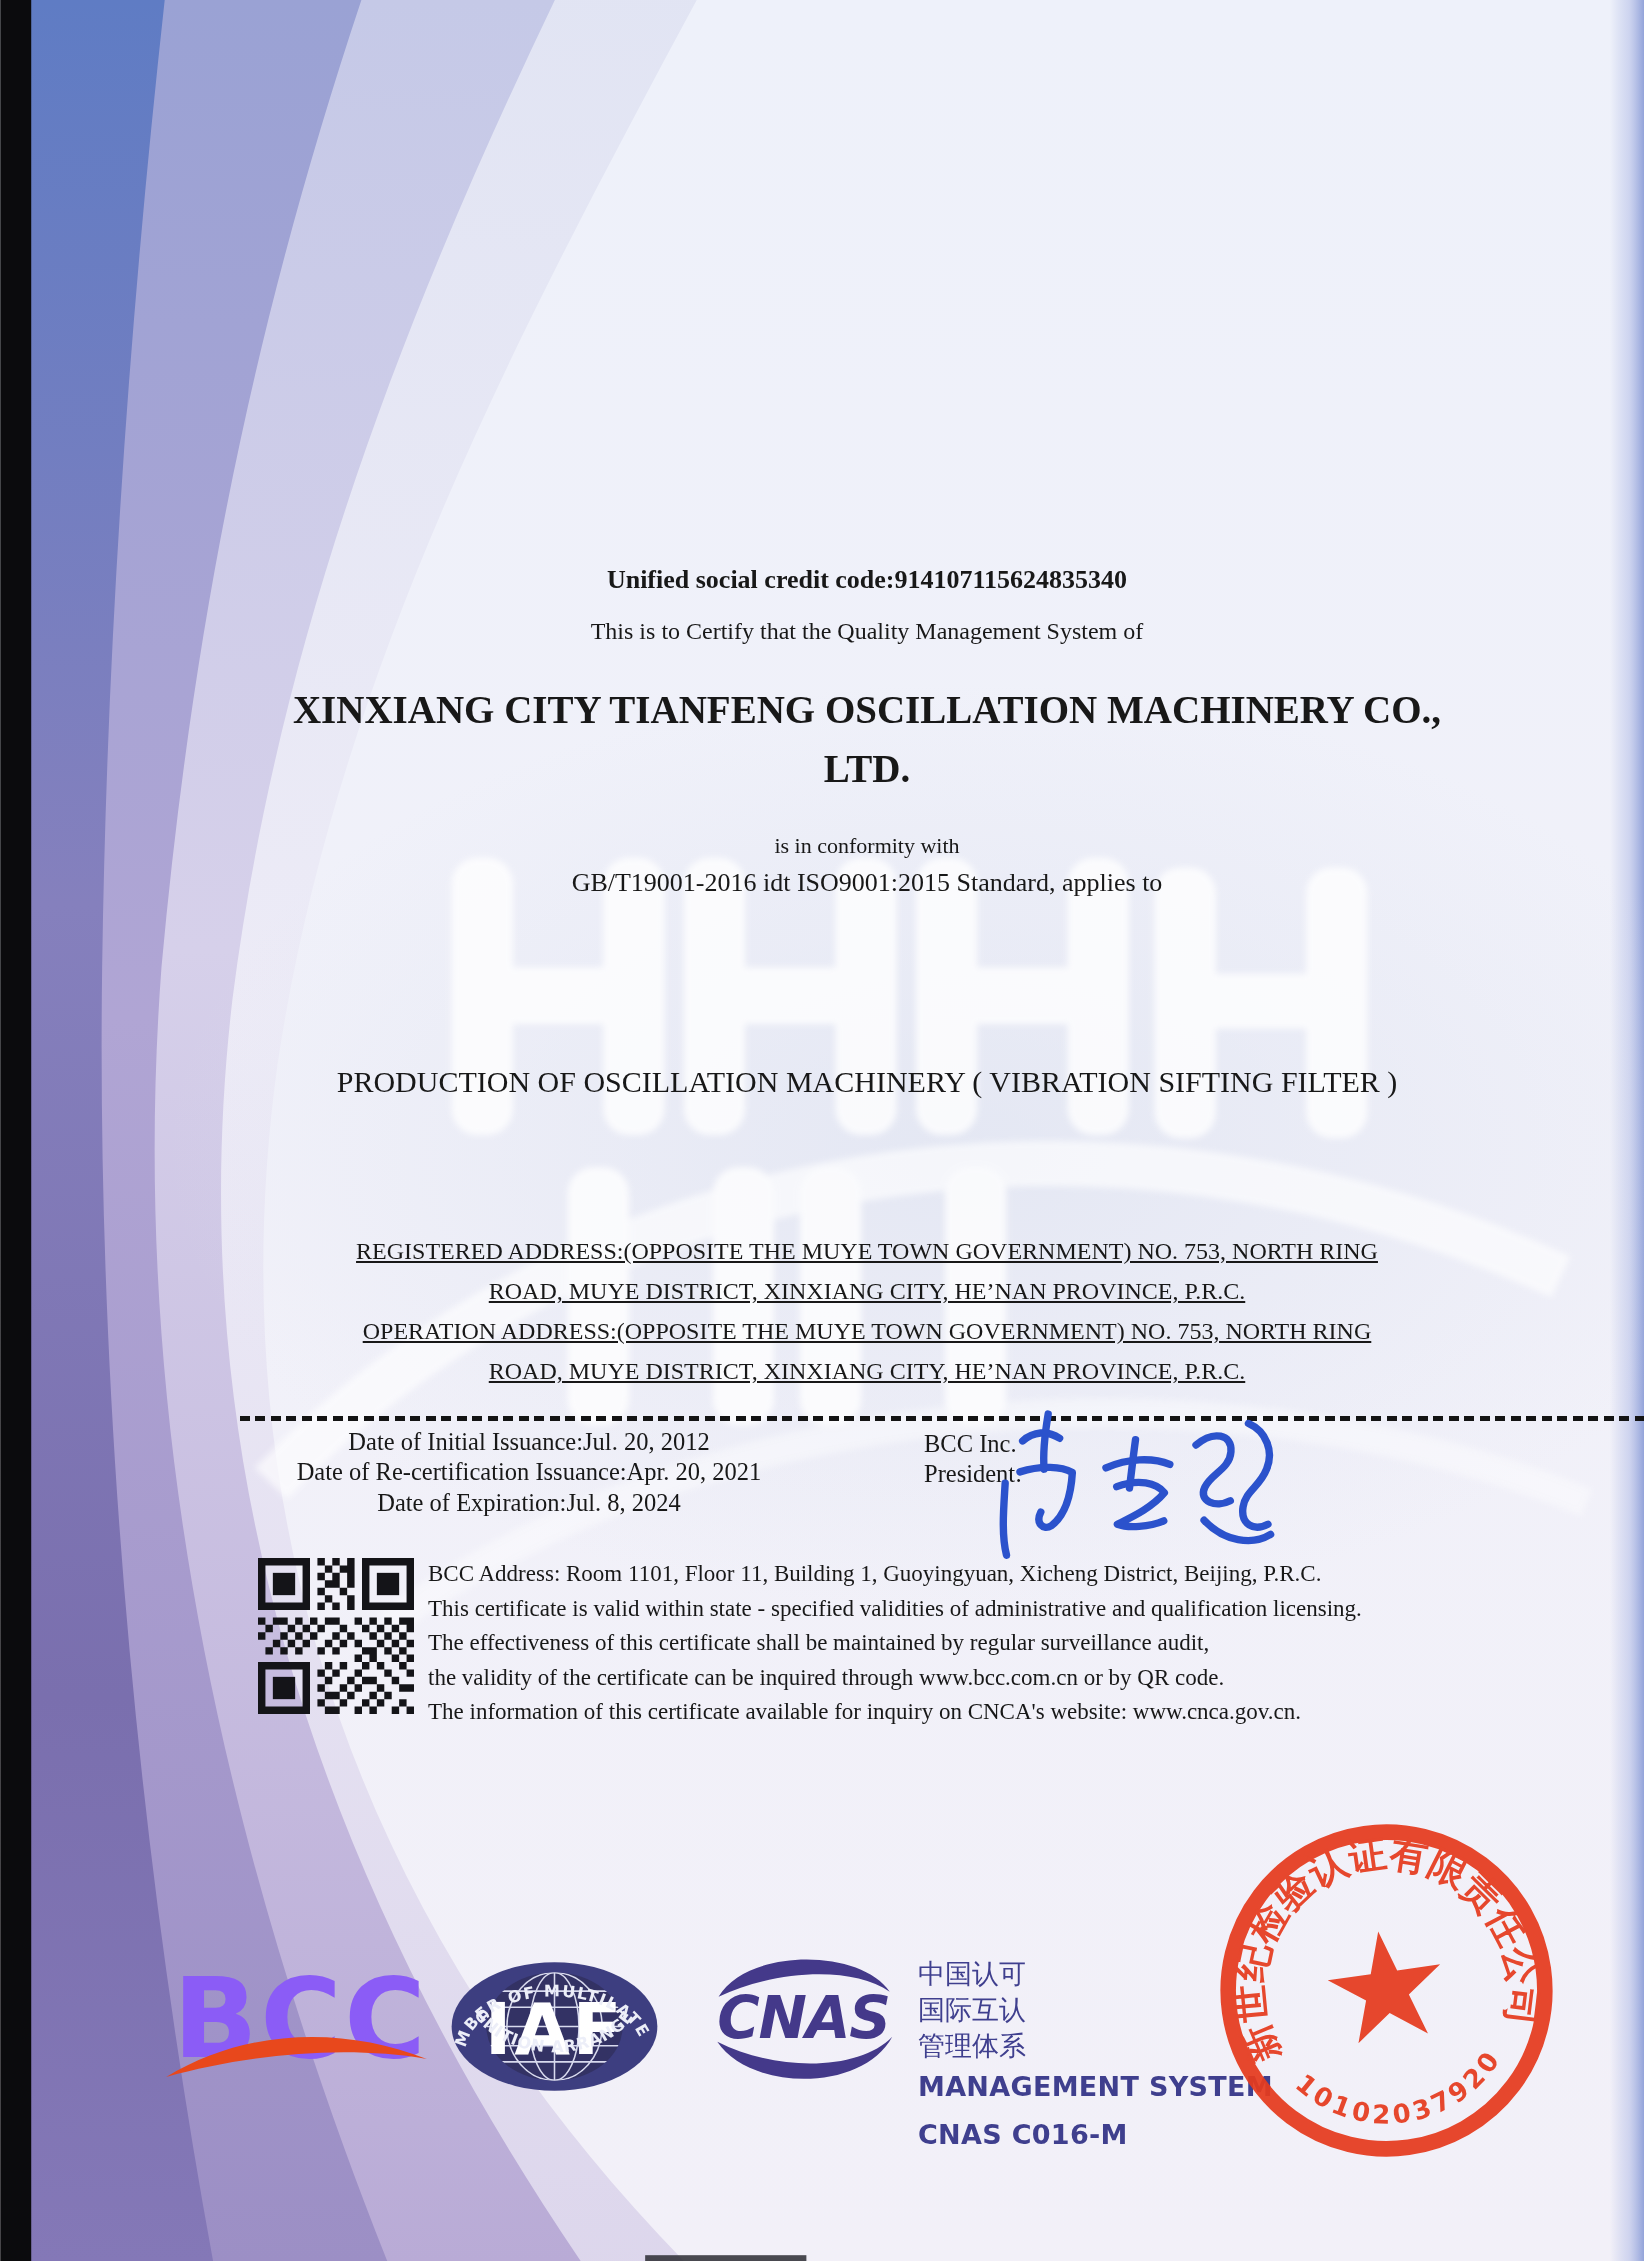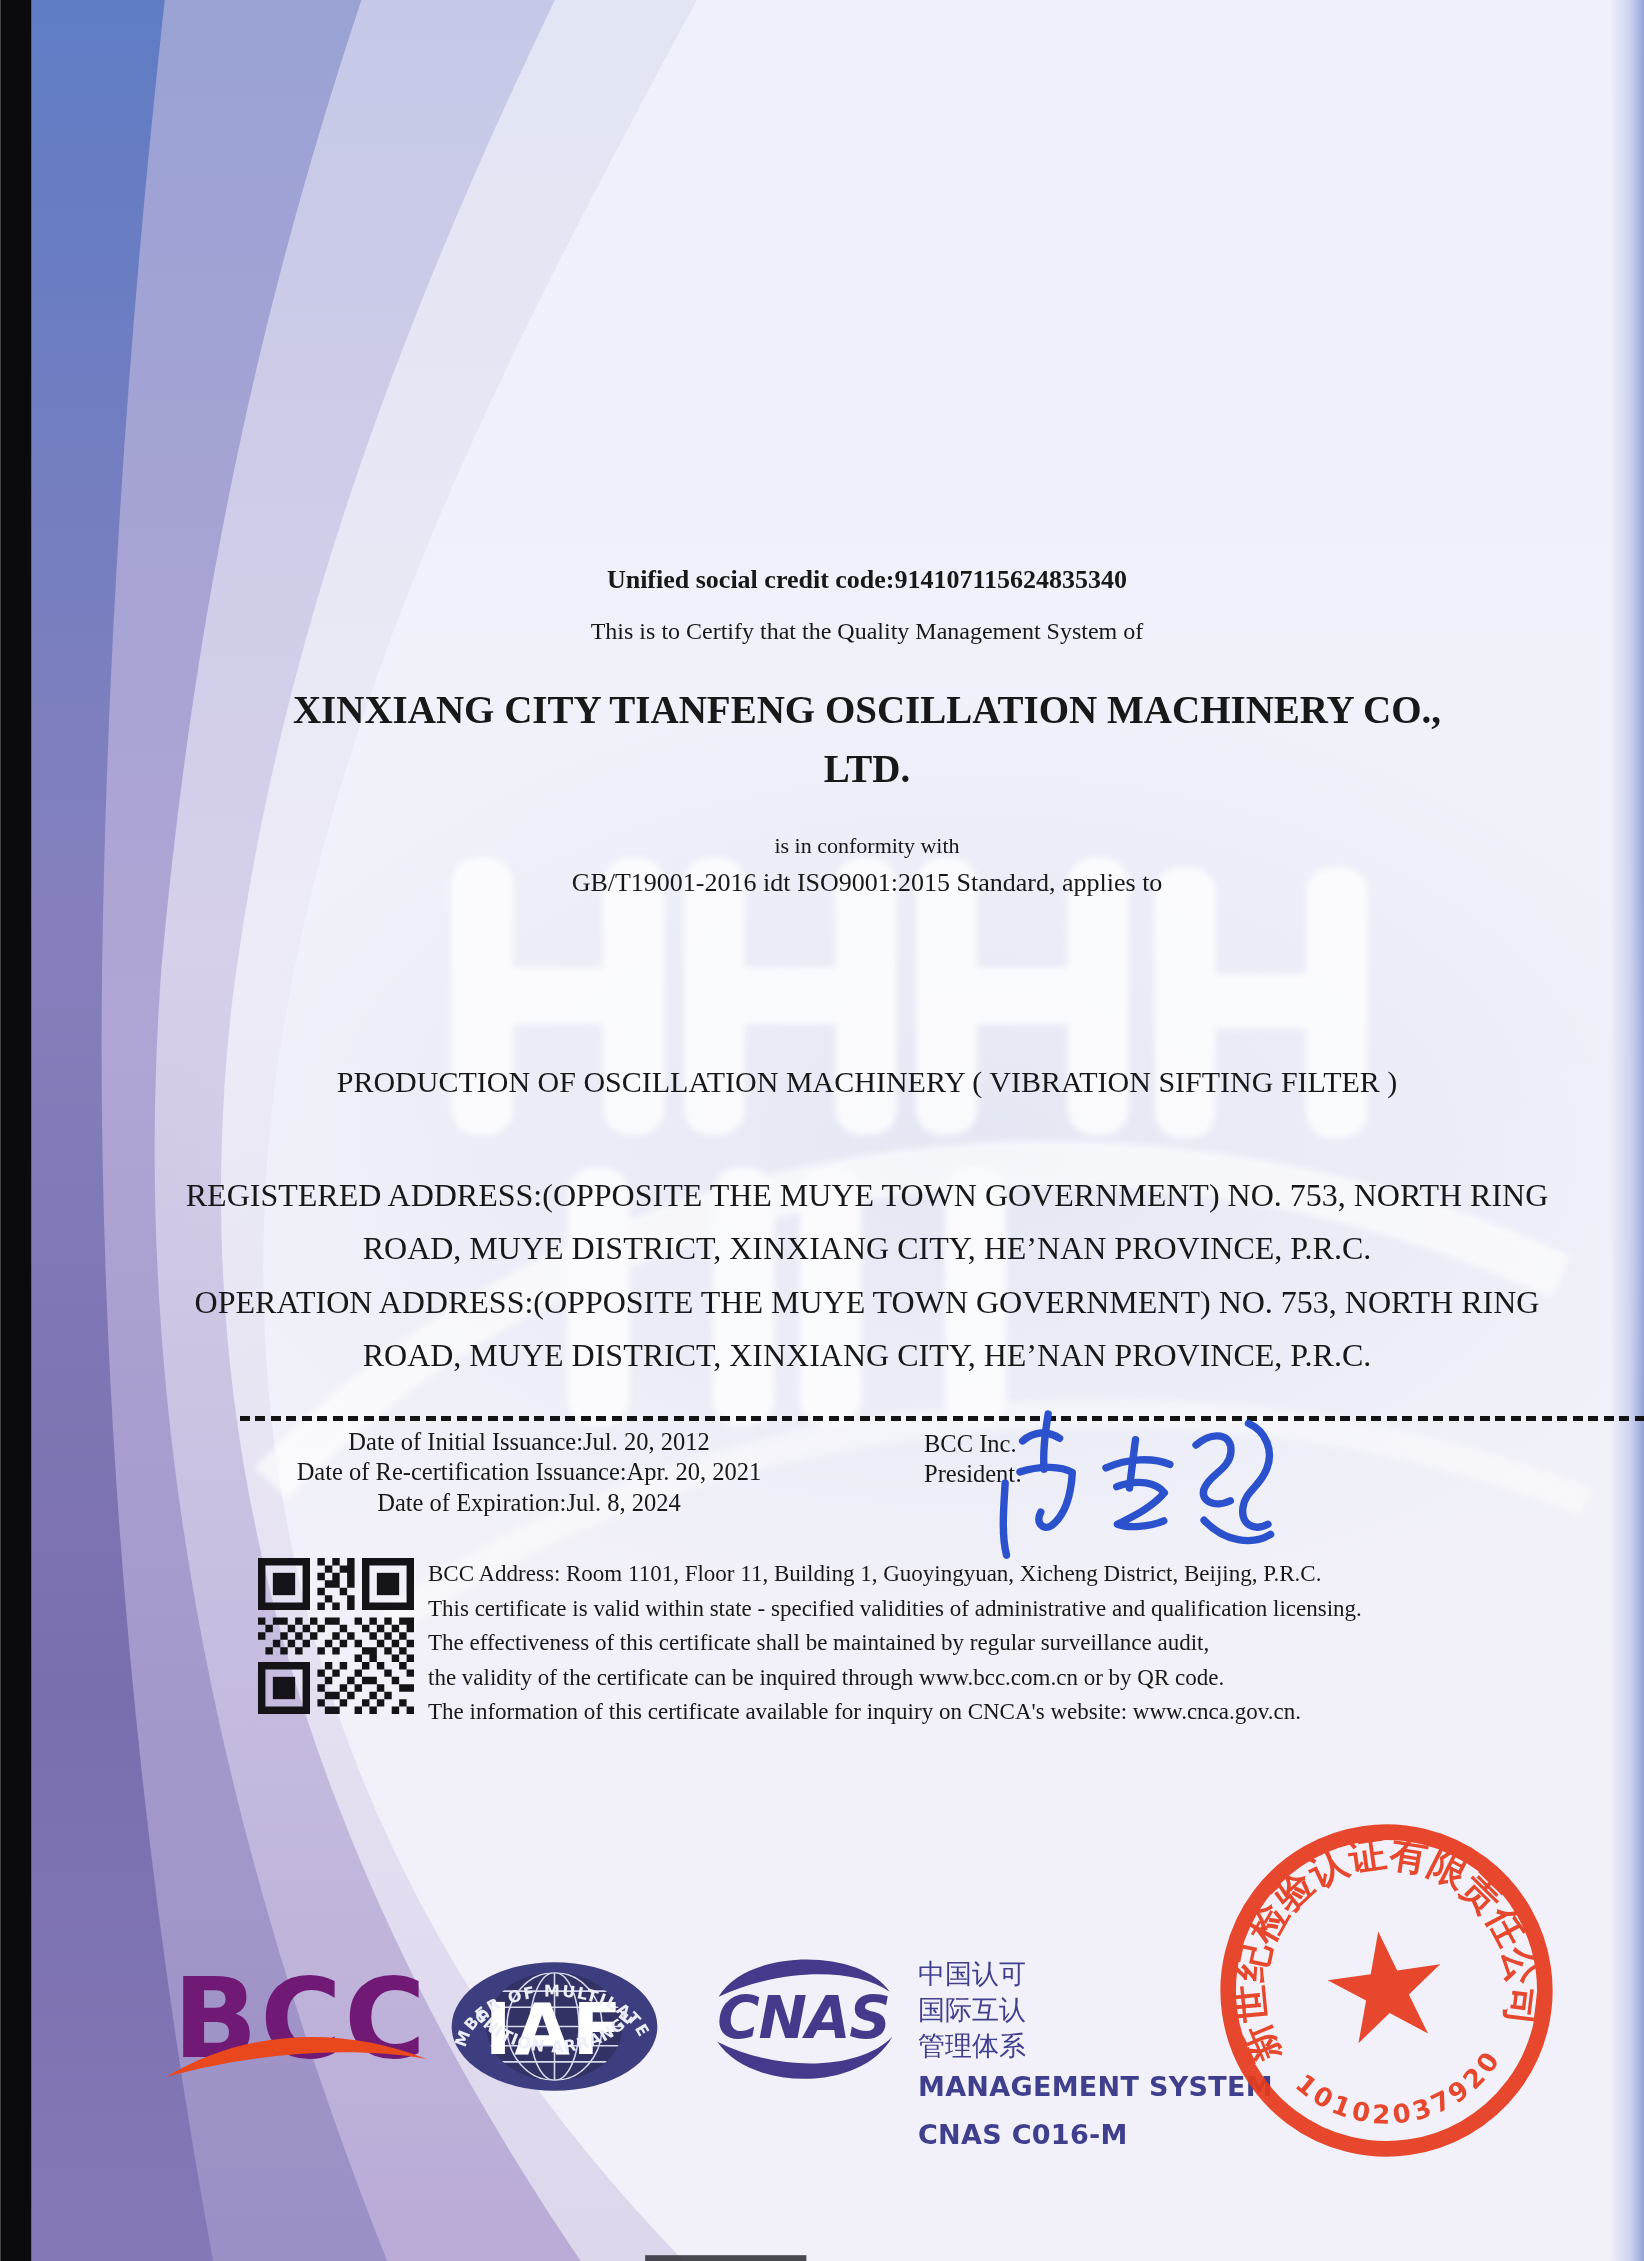--- a/index.html
+++ b/index.html
@@ -12,33 +12,33 @@
   .content{position:absolute;left:0;top:0;width:1645px;height:2261px;z-index:2;}
   .col{position:absolute;left:106px;width:1522px;text-align:center;}
   .title{top:353px;font-size:57px;font-weight:bold;line-height:1.1;letter-spacing:0.6px;}
   .certno{top:530px;font-size:26px;font-weight:bold;}
   .code{top:565px;font-size:26px;font-weight:bold;}
   .certify{top:618px;font-size:24px;}
   .company{top:681px;font-size:39px;font-weight:bold;line-height:1.5;}
   .conformity{top:833px;font-size:22px;}
   .standard{top:868px;font-size:26px;}
   .scope{top:1065px;font-size:30px;}
-  .addresses{top:1169px;font-size:32px;line-height:1.67;}
+  .addresses{top:1231px;font-size:24px;line-height:1.67;text-decoration:underline;}
   .sep{position:absolute;left:240px;top:1416px;width:1405px;height:5.2px;
        background:repeating-linear-gradient(90deg,#141414 0 9.7px,transparent 9.7px 15.5px);}
   .dates{position:absolute;left:271px;top:1427px;width:516px;text-align:center;
          font-size:24.5px;line-height:1.24;}
   .issuer{position:absolute;left:924px;top:1429px;font-size:24.5px;line-height:1.24;text-align:left;}
   .signature{position:absolute;left:980px;top:1406px;width:303px;height:168px;}
   .sr{position:absolute;width:0.6px;height:0.6px;overflow:hidden;opacity:0;}
   .qr{position:absolute;left:258px;top:1558px;width:156px;height:156px;}
   .fineprint{position:absolute;left:428px;top:1557px;width:1032px;font-size:23px;line-height:1.5;text-align:left;}
   .bcc-logo{position:absolute;left:173px;top:1972px;width:258px;height:116px;}
   .bcc-text{position:absolute;left:0;top:-18px;font-family:"DejaVu Sans",sans-serif;
-            font-weight:800;font-size:111px;letter-spacing:2.6px;color:#701a75;transform:scaleY(1.0);}
+            font-weight:800;font-size:111px;letter-spacing:2.6px;color:#8b5cf6;transform:scaleY(1.0);}
   .bcc-swoosh{position:absolute;left:-11.6px;top:43px;}
   .iaf-logo{position:absolute;left:448px;top:1959px;}
   .cnas-logo{position:absolute;left:707px;top:1940px;}
   .cnas-block{position:absolute;left:918px;top:1956px;text-align:left;
               font-family:"DejaVu Sans","Liberation Sans",sans-serif;color:#3f3f8e;}
   .cnas-cn{font-size:27px;line-height:1.33;}
   .cnas-en1{font-size:27px;font-weight:bold;margin-top:7.7px;letter-spacing:0.3px;}
   .cnas-en2{font-size:27px;font-weight:bold;margin-top:17px;letter-spacing:0.3px;}
   .seal{position:absolute;left:1210px;top:1814px;width:353px;height:353px;transform:rotate(-8deg);opacity:0.93;}
 </style>

